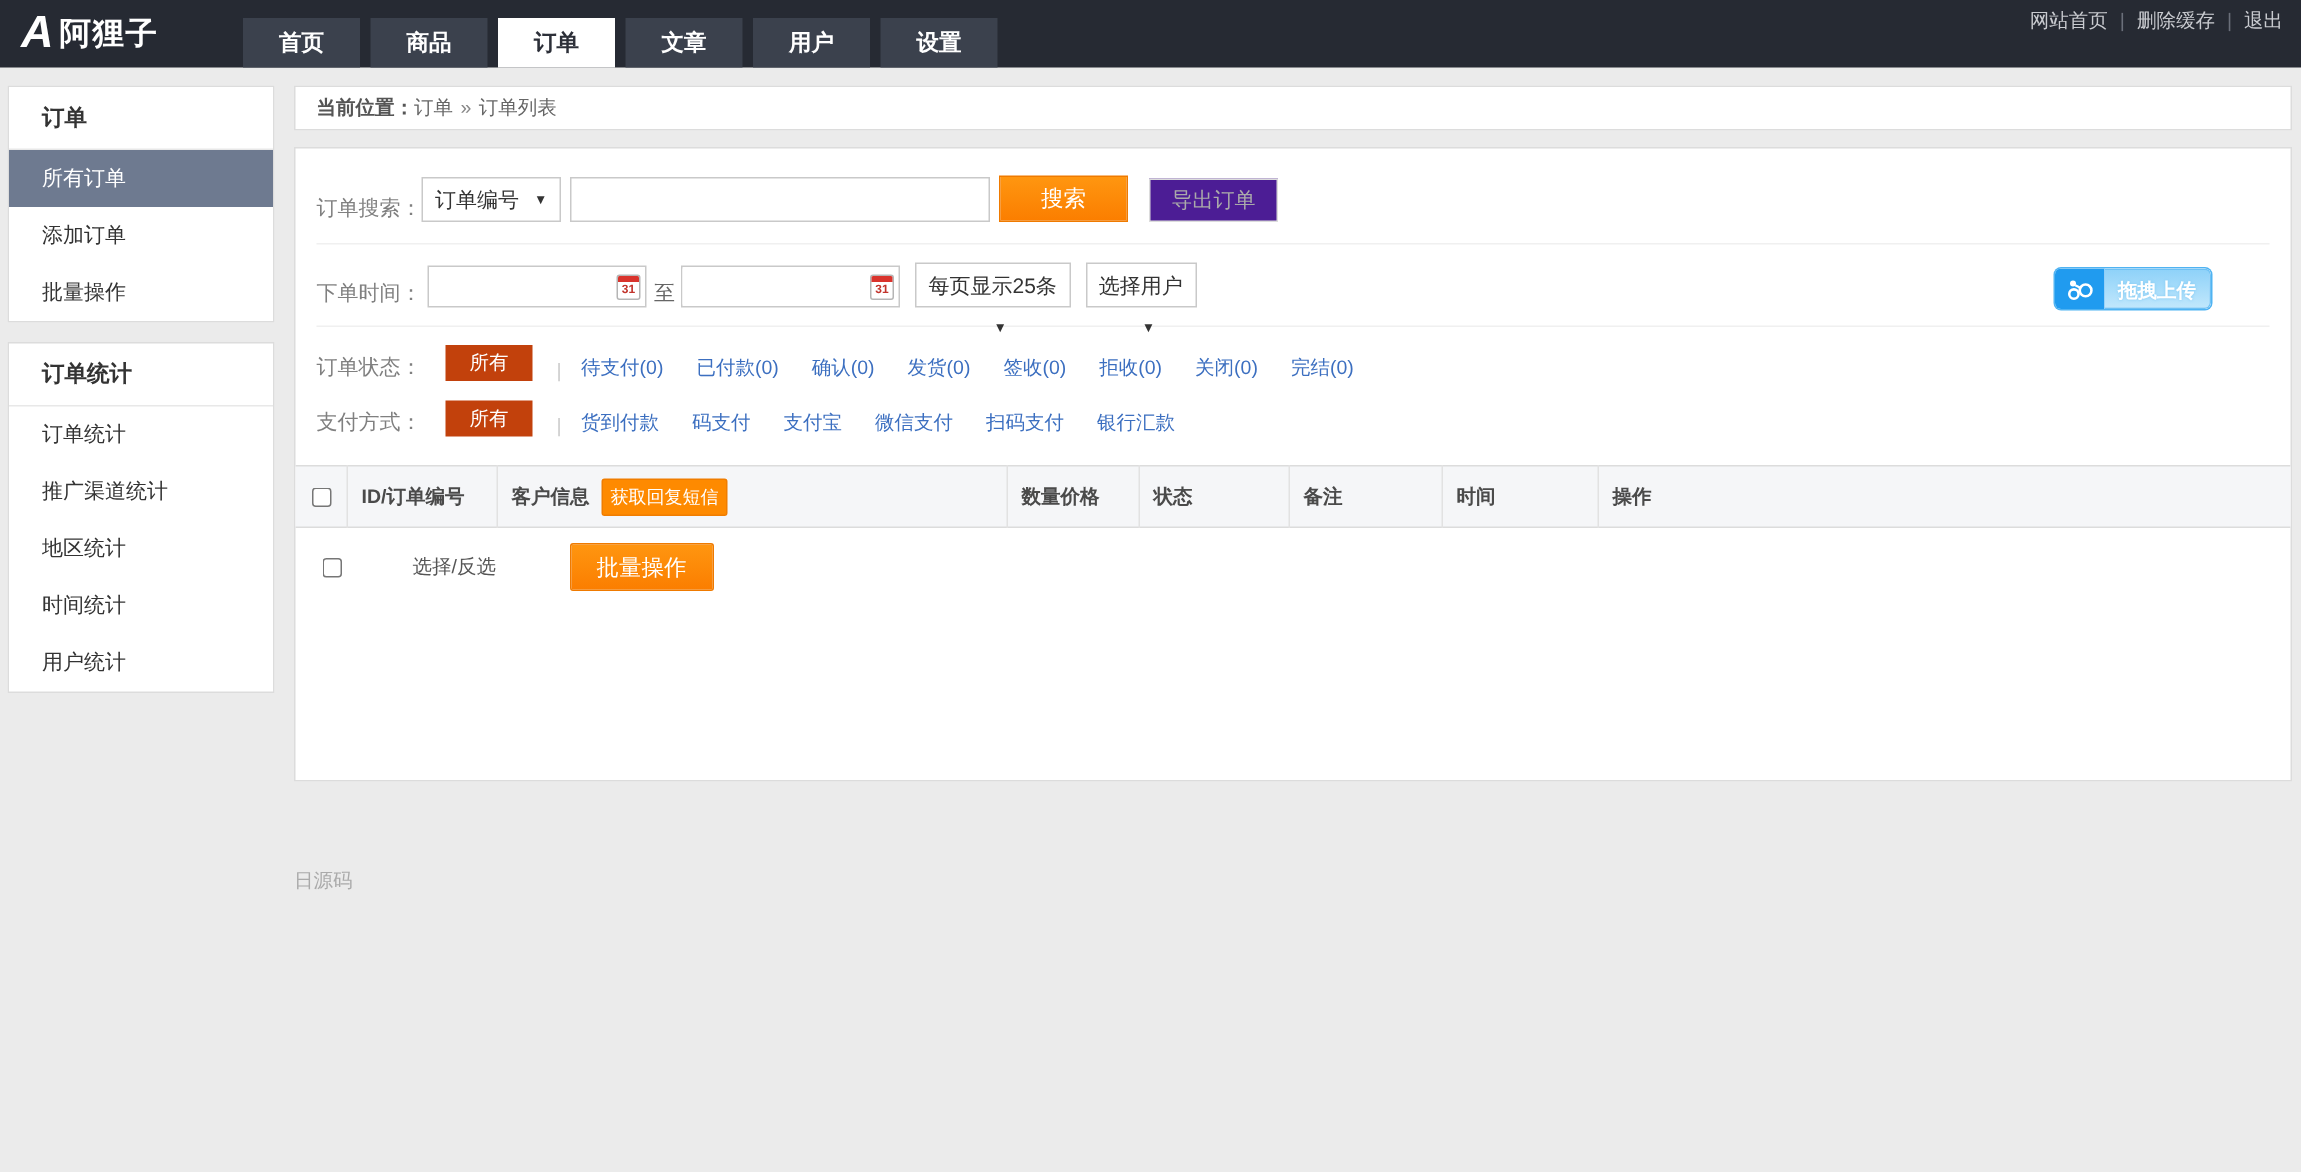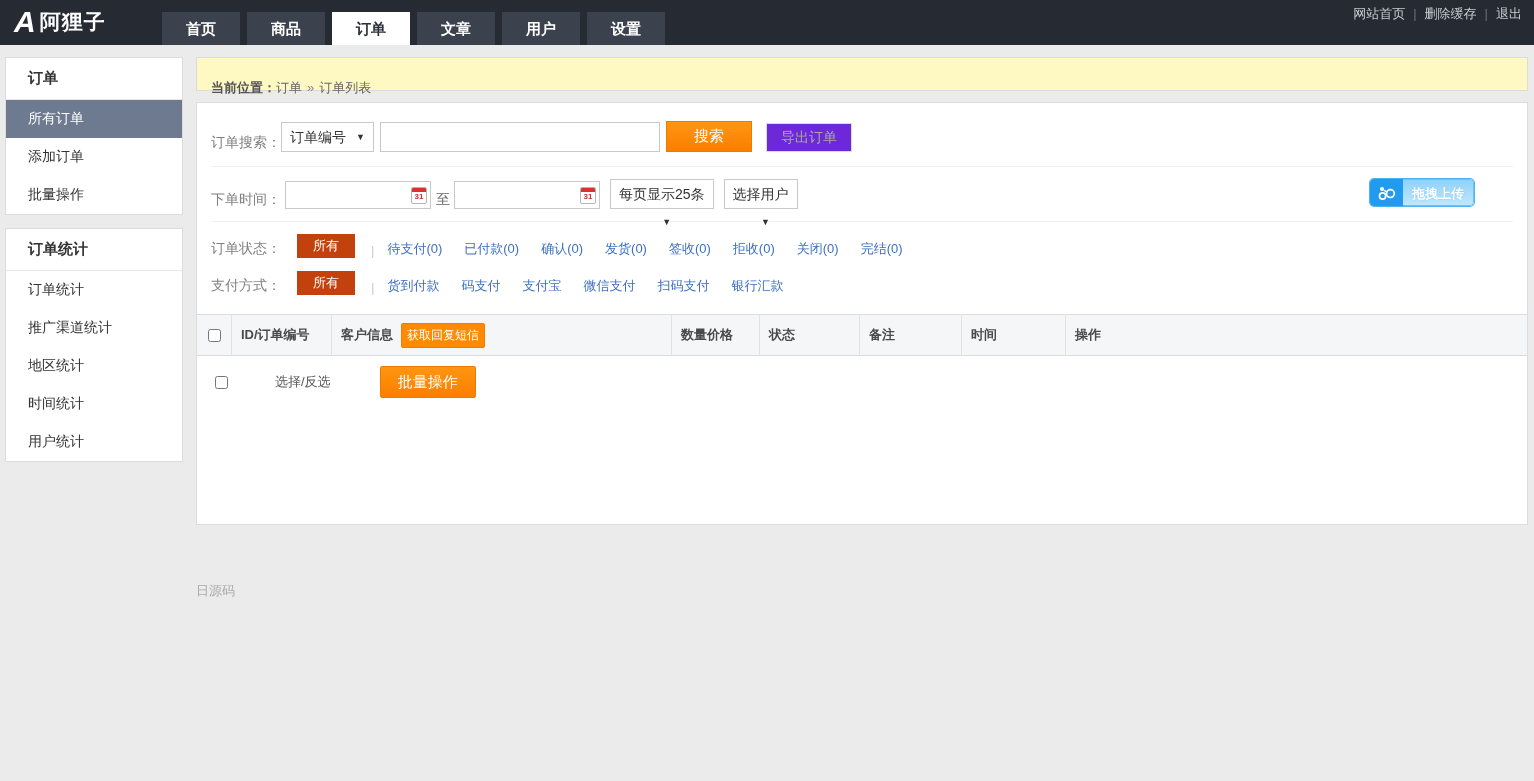--- a/index.html
+++ b/index.html
@@ -39,22 +39,22 @@
     font-size:15px; font-weight:bold; color:#333;
     padding:11px 0 11px 22px; border-bottom:1px solid #e8e8e8;
   }
   .side-item {
     font-size:14px; color:#333; padding:10px 0 10px 22px; cursor:pointer;
   }
   .side-item.active { background:#6e7a90; color:#fff; }
   .main { margin-left:196px; margin-right:6px; }
   
   .crumbbox {
-    background:#fef9c3; border:1px solid #dcdcdc; height:30px; line-height:28px;
-    padding:16px 14px; font-size:13px; color:#666; margin-bottom:11px;
+    background:#ffffff; border:1px solid #dcdcdc; height:30px; line-height:28px;
+    padding:0 14px; font-size:13px; color:#666; margin-bottom:11px;
   }
   .crumbbox b { color:#555; }
   .crumb-sep { margin:0 5px; color:#888; }
   
   .panel { background:#fff; border:1px solid #dcdcdc; min-height:423px; padding:0 0 20px 0; }
   .frow { margin:0 14px; display:flex; align-items:flex-end; }
   .frow.r1 { padding:18px 0 14px 0; border-bottom:1px solid #f0f0f0; }
   .frow.r2 { padding:12px 0; border-bottom:1px solid #f0f0f0; }
   .frow.r3 { padding:12px 0 5px 0; }
   .frow.r4 { padding:8px 0 14px 0; }
@@ -69,21 +69,21 @@
     border:1px solid #c9c9c9; height:30px; width:280px; margin-left:6px;
     padding:0 6px; font-size:14px; outline:none;
   }
   .btn-orange {
     background:linear-gradient(180deg,#ff9610,#fb7e00);
     border:1px solid #ef7a00; color:#fff; font-size:15px;
     height:31px; padding:0 27px; margin-left:6px; cursor:pointer;
     font-family:inherit;
   }
   .btn-ghost {
-    background:#6d28d9; border:1px solid #dcdcdc; color:#aaa; font-size:14px;
+    background:#4c1d95; border:1px solid #dcdcdc; color:#aaa; font-size:14px;
     height:29px; padding:0 14px; margin-left:14px; cursor:pointer; font-family:inherit;
   }
   .datebox {
     border:1px solid #c9c9c9; height:28px; width:146px; position:relative;
     display:inline-flex; align-items:center; background:#fff;
   }
   .datebox input { border:0; outline:none; width:118px; height:24px; padding:0 4px; font-size:13px; }
   .cal-icon {
     position:absolute; right:3px; top:5px; width:16px; height:17px;
     border:1px solid #b5b5b5; background:#fff; border-radius:2px; cursor:pointer;

